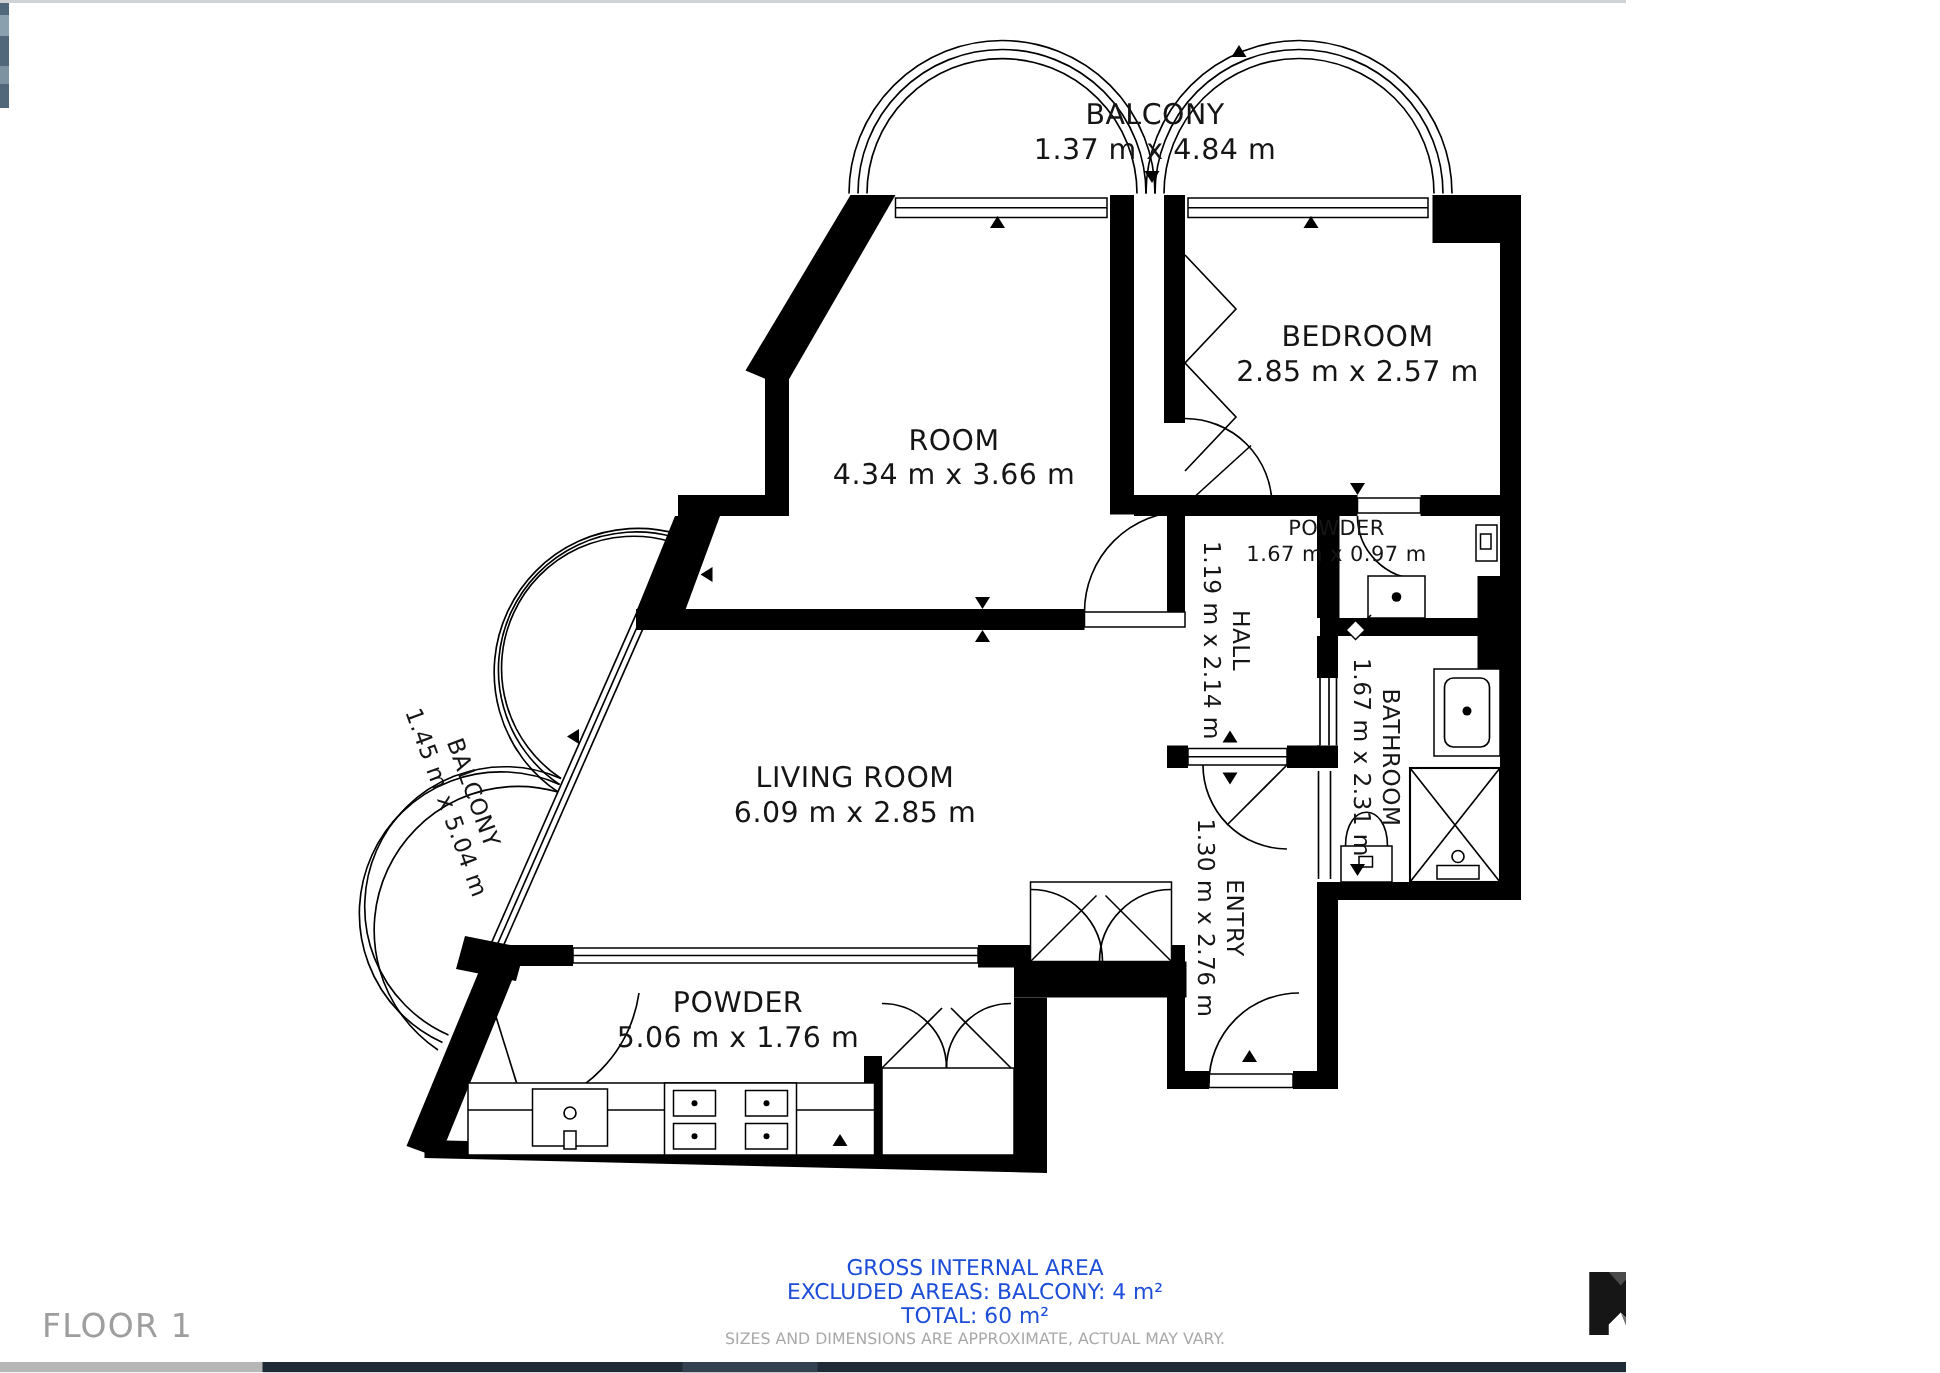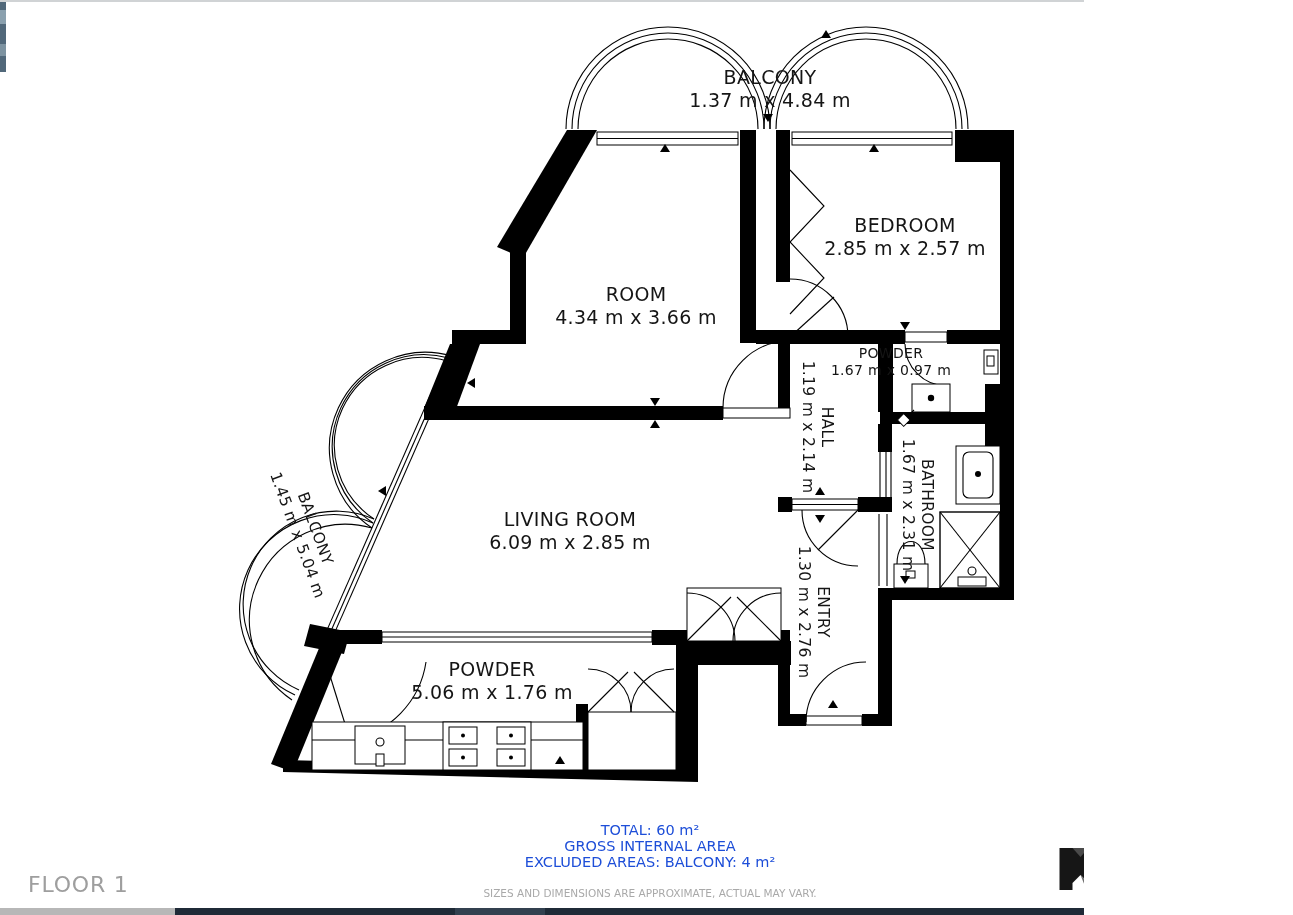--- a/index.html
+++ b/index.html
@@ -233,21 +233,21 @@
     <div>POWDER</div>
     <div>5.06 m x 1.76 m</div>
   </div>
   <div class="rlabel rot70 fs15" style="left:306px;top:532px;">
     <div>BALCONY</div>
     <div>1.45 m x 5.04 m</div>
   </div>
 
   <div class="footer-line" style="top:838px;">GROSS INTERNAL AREA</div>
   <div class="footer-line" style="top:854px;">EXCLUDED AREAS: BALCONY: 4 m²</div>
-  <div class="footer-line" style="top:822px;text-align:center;">TOTAL: 60 m²</div>
+  <div class="footer-line" style="top:870px;text-align:center;">TOTAL: 60 m²</div>
   <div class="footer-line disclaimer" style="top:887px;">SIZES AND DIMENSIONS ARE APPROXIMATE, ACTUAL MAY VARY.</div>
 
   <div class="floor-label">FLOOR 1</div>
 
   <div class="brand">
     <svg width="45" height="46" viewBox="0 0 44 46">
       <polygon points="1,3 43,3 43,45 30,45 30,38 22,30 14,38 14,45 1,45" fill="#161616"></polygon>
       <polygon points="31,3 43,3 43,44 31,37" fill="#8e8e8e"></polygon>
       <polygon points="14,3 30,3 22,12" fill="#4a4a4a"></polygon>
       <polygon points="22,30 30,38 30,45 26,45 26,40" fill="#6f6f6f"></polygon>

